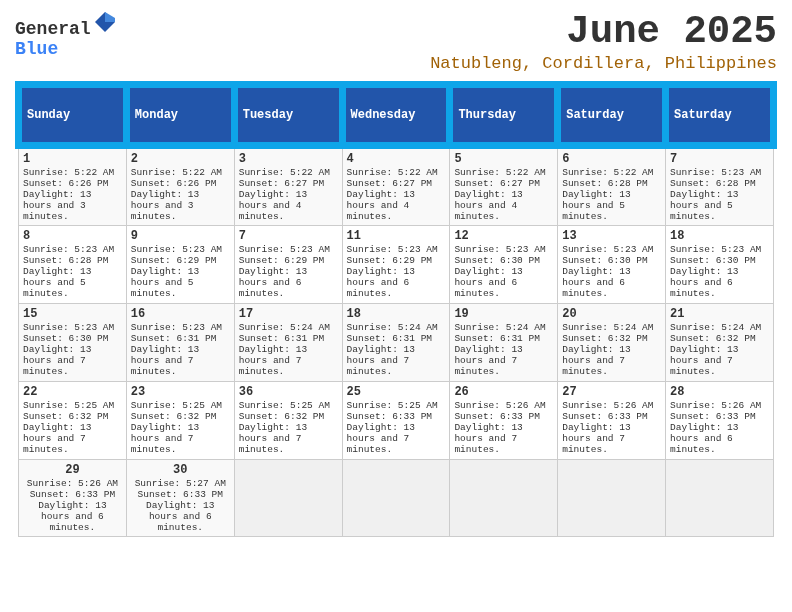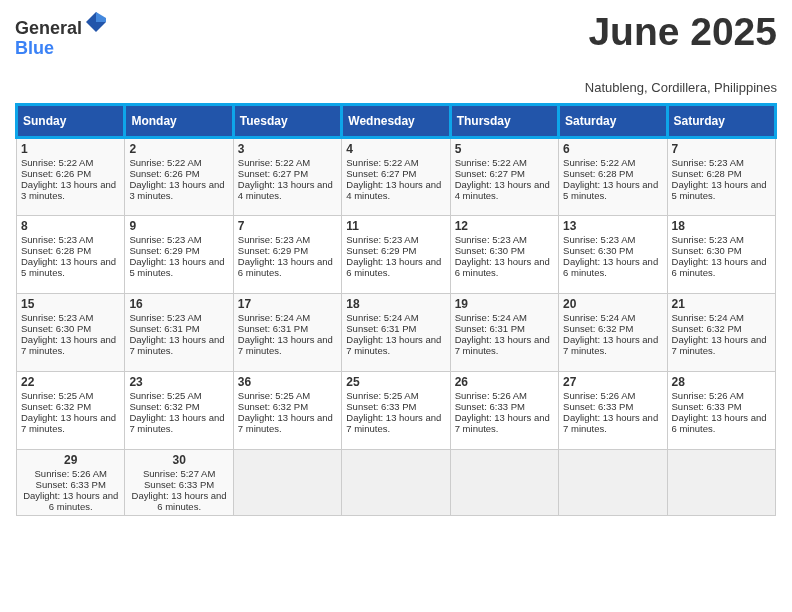--- a/index.html
+++ b/index.html
@@ -7,20 +7,21 @@
       width: 792px;
       height: 612px;
       font-family: Arial, sans-serif;
       background: #fff;
       overflow: hidden;
     }
     .page {
       width: 792px;
       height: 584px;
       padding: 10px 15px;
+      font-family: Liberation Mono, monospace;
     }
     .header {
       display: flex;
       justify-content: space-between;
       align-items: flex-start;
       margin-bottom: 8px;
     }
     .logo {
       display: flex;
       align-items: center;
@@ -39,37 +40,36 @@
     }
     .title-section {
       text-align: right;
     }
     .month-title {
       font-size: 39px;
       font-weight: bold;
       color: #333;
     }
     .location {
-      font-size: 13px;
-      color: #404040;
-      margin-top: 26px;
+      font-size: 17px;
+      color: #a16207;
     }
     .calendar {
       width: 100%;
       border-collapse: collapse;
       table-layout: fixed;
     }
     .calendar th {
       background: #2255aa;
       color: #fff;
       text-align: left;
-      padding: 8px 5px;
+      padding: 20px 5px;
       font-size: 12px;
       font-weight: bold;
-      border: 3px solid #0ea5e9;
+      border: 7px solid #0ea5e9;
     }
     .calendar td {
       vertical-align: top;
       padding: 3px 4px;
       border: 1px solid #ccc;
       font-size: 9.5px;
       color: #333;
       height: 78px;
       background: #fff;
     }

